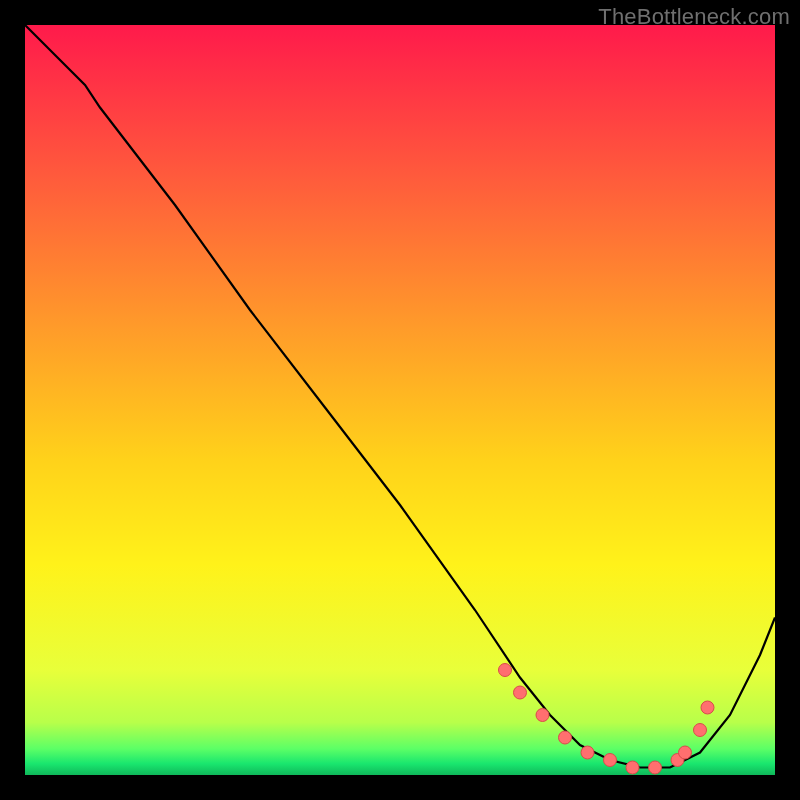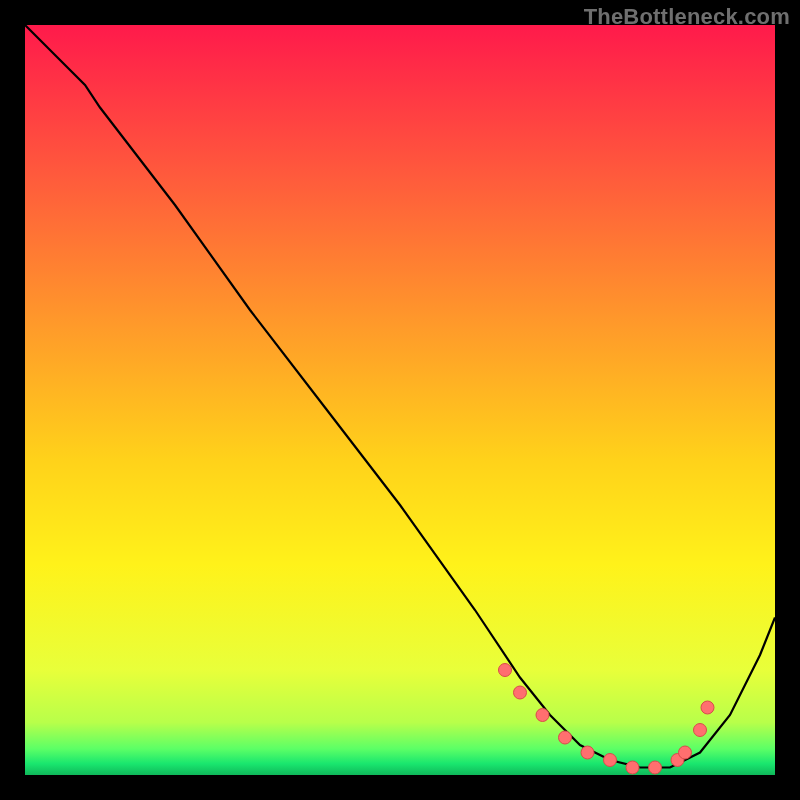--- a/index.html
+++ b/index.html
@@ -16,21 +16,21 @@
     width: 800px;
     height: 800px;
     background: #000;
   }
   .watermark {
     position: absolute;
     top: 4px;
     right: 10px;
     color: #6f6f6f;
     font-size: 22px;
-    font-weight: 700;
+    font-weight: 400;
     letter-spacing: 0.2px;
     z-index: 10;
   }
   .plot-area {
     position: absolute;
     left: 25px;
     top: 25px;
     width: 750px;
     height: 750px;
     overflow: hidden;

